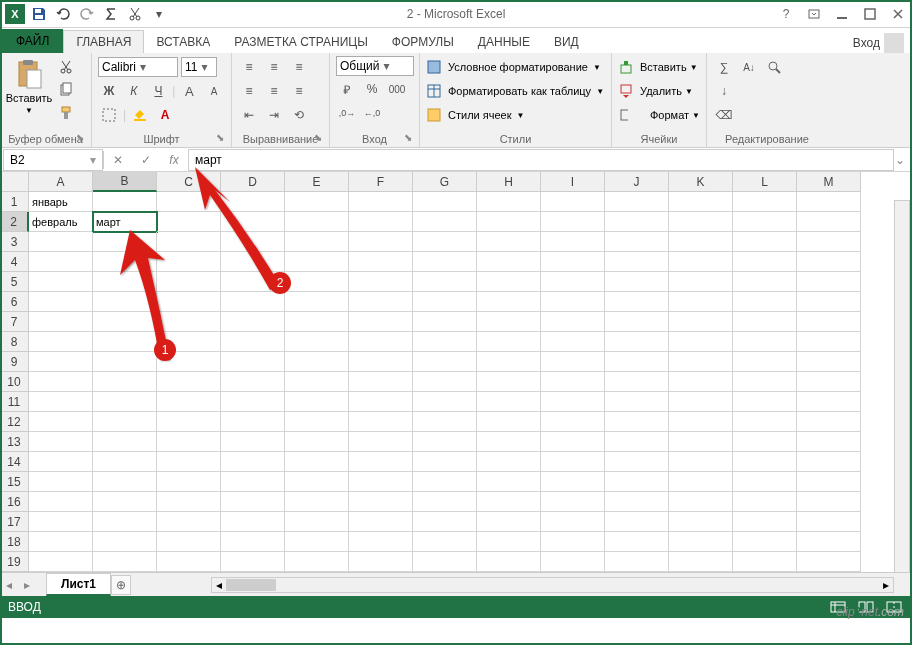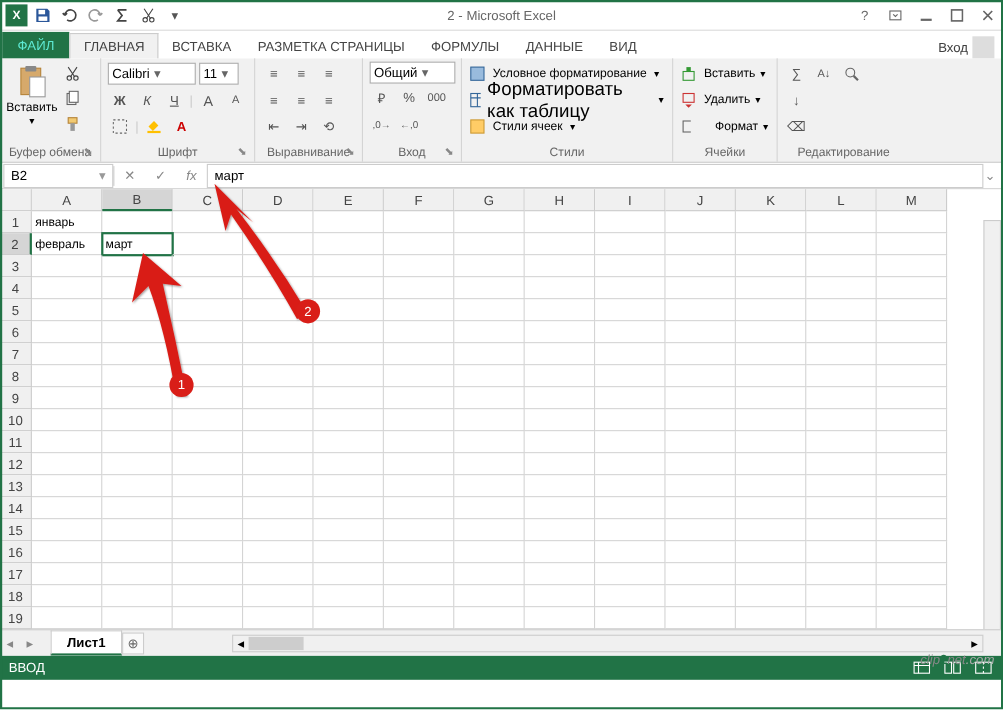--- a/index.html
+++ b/index.html
@@ -8,21 +8,21 @@
 .qat{display:flex;align-items:center;gap:2px;padding:0 4px;}
 .qat-btn{width:22px;height:22px;display:flex;align-items:center;justify-content:center;color:#555;}
 .qat-btn svg{width:16px;height:16px;}
 .excel-icon{background:#217346;color:#fff;width:20px;height:20px;display:flex;align-items:center;justify-content:center;font-weight:bold;font-size:11px;}
 .title-text{position:absolute;left:50%;transform:translateX(-50%);color:#666;font-size:12px;}
 .winctrl{margin-left:auto;display:flex;align-items:center;}
 .winctrl-btn{width:28px;height:22px;display:flex;align-items:center;justify-content:center;color:#666;}
 .green-border{box-shadow:inset 0 0 0 2px #217346;pointer-events:none;position:absolute;inset:0;z-index:99;}
 .tabs{height:25px;background:#fff;display:flex;align-items:flex-end;padding-left:2px;position:relative;}
 .tab{padding:4px 12px;color:#444;cursor:pointer;font-size:12px;text-transform:uppercase;}
-.tab-file{background:#217346;color:#5eead4;padding:5px 14px;}
+.tab-file{background:#217346;color:#000000;padding:5px 14px;}
 .tab-active{background:#f1f1f1;border:1px solid #ccc;border-bottom:none;}
 .tab-right{position:absolute;right:8px;display:flex;align-items:center;gap:4px;}
 .ribbon{height:95px;background:#f1f1f1;border-bottom:1px solid #ccc;display:flex;}
 .rgroup{border-right:1px solid #d4d4d4;padding:3px 6px 0;display:flex;flex-direction:column;position:relative;}
 .rgroup-label{position:absolute;bottom:2px;left:0;right:0;text-align:center;color:#666;font-size:11px;}
 .rgroup-dlg{position:absolute;bottom:3px;right:3px;width:12px;height:12px;color:#888;font-size:10px;}
 .rg-body{display:flex;gap:3px;flex:1;}
 .big-btn{display:flex;flex-direction:column;align-items:center;justify-content:flex-start;padding:2px 4px;gap:2px;width:46px;}
 .big-btn-icon{width:32px;height:32px;}
 .small-row{display:flex;align-items:center;gap:3px;height:22px;}
@@ -50,21 +50,21 @@
 .cell-editing{outline:2px solid #217346;outline-offset:-1px;background:#fff;}
 .sheettabs{height:24px;border-top:1px solid #ccc;display:flex;align-items:center;background:#f0f0f0;position:relative;}
 .st-nav{width:18px;height:18px;display:flex;align-items:center;justify-content:center;color:#888;}
 .st-tab{padding:3px 14px;background:#fff;border:1px solid #ccc;border-bottom:2px solid #217346;font-weight:bold;}
 .st-add{width:20px;height:20px;display:flex;align-items:center;justify-content:center;color:#666;border:1px solid #ccc;background:#f9f9f9;}
 .hscroll{flex:1;height:16px;margin:0 18px 0 80px;background:#f0f0f0;border:1px solid #ccc;display:flex;align-items:center;position:relative;}
 .scroll-thumb{width:50px;height:12px;background:#cdcdcd;}
 .statusbar{height:22px;background:#217346;color:#fff;display:flex;align-items:center;padding:0 8px;font-size:11px;}
 .sb-right{margin-left:auto;display:flex;align-items:center;gap:8px;}
 .sb-view{width:20px;height:16px;display:flex;align-items:center;justify-content:center;}
-.watermark{position:absolute;right:8px;bottom:38px;font-size:13px;color:#888;font-style:italic;}
+.watermark{position:absolute;right:8px;bottom:26px;font-size:13px;color:#888;font-style:italic;}
 .watermark b{color:#217346;font-style:normal;}
 .arrow{position:absolute;z-index:50;pointer-events:none;}
 .vscroll{position:absolute;right:2px;top:200px;width:16px;height:382px;background:#f0f0f0;border:1px solid #ccc;}
 </style>
 </head>
 <body>
 
 <div class="green-border"></div>
 
 <div class="titlebar">
@@ -274,21 +274,21 @@
           </svg>
           <span style="font-size:11px;margin-left:3px;">Условное форматирование</span>
           <span style="font-size:8px;margin-left:2px;">▼</span>
         </div>
       <div class="small-row">
           <svg width="16" height="16">
             <rect x="2" y="2" width="12" height="12" fill="none" stroke="#369"></rect>
             <line x1="2" y1="6" x2="14" y2="6" stroke="#369"></line>
             <line x1="8" y1="2" x2="8" y2="14" stroke="#369"></line>
           </svg>
-          <span style="font-size:17px;margin-left:3px;">Форматировать как таблицу</span>
+          <span style="font-size:11px;margin-left:3px;">Форматировать как таблицу</span>
           <span style="font-size:8px;margin-left:2px;">▼</span>
         </div>
       <div class="small-row">
           <svg width="16" height="16">
             <rect x="2" y="2" width="12" height="12" fill="#fc6" stroke="#c93"></rect>
           </svg>
           <span style="font-size:11px;margin-left:3px;">Стили ячеек</span>
           <span style="font-size:8px;margin-left:2px;">▼</span>
         </div>
     </div>

